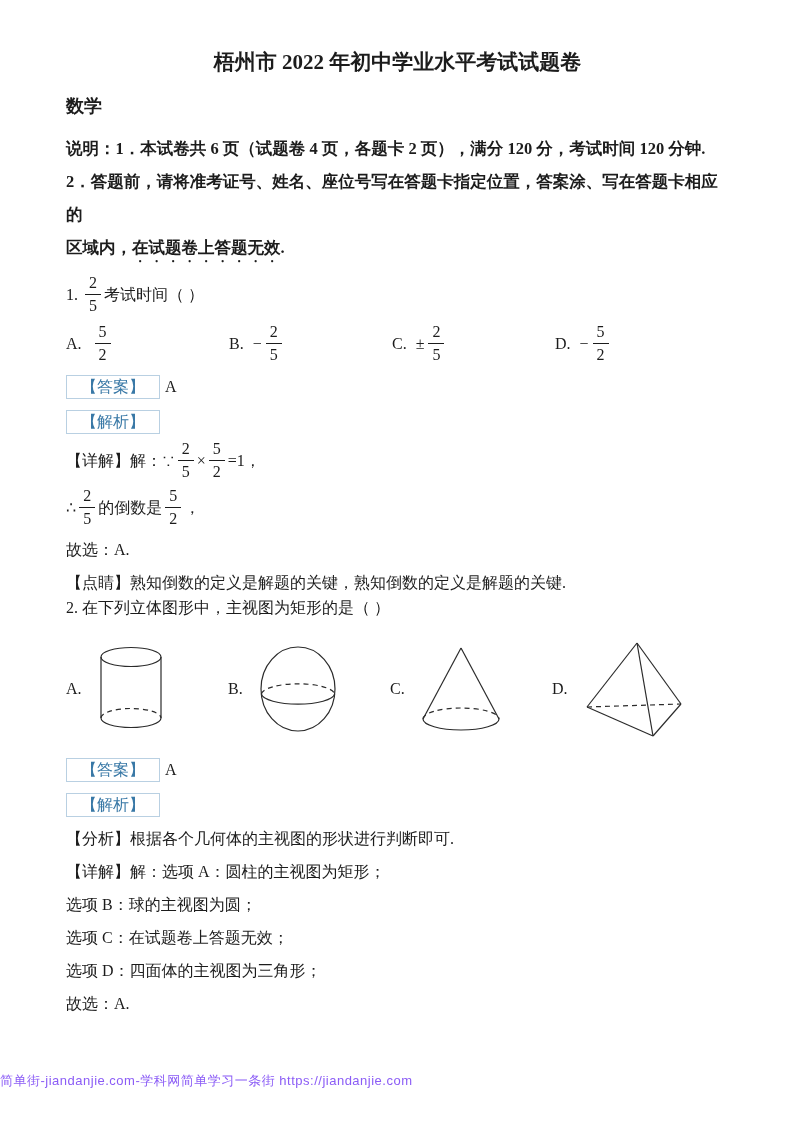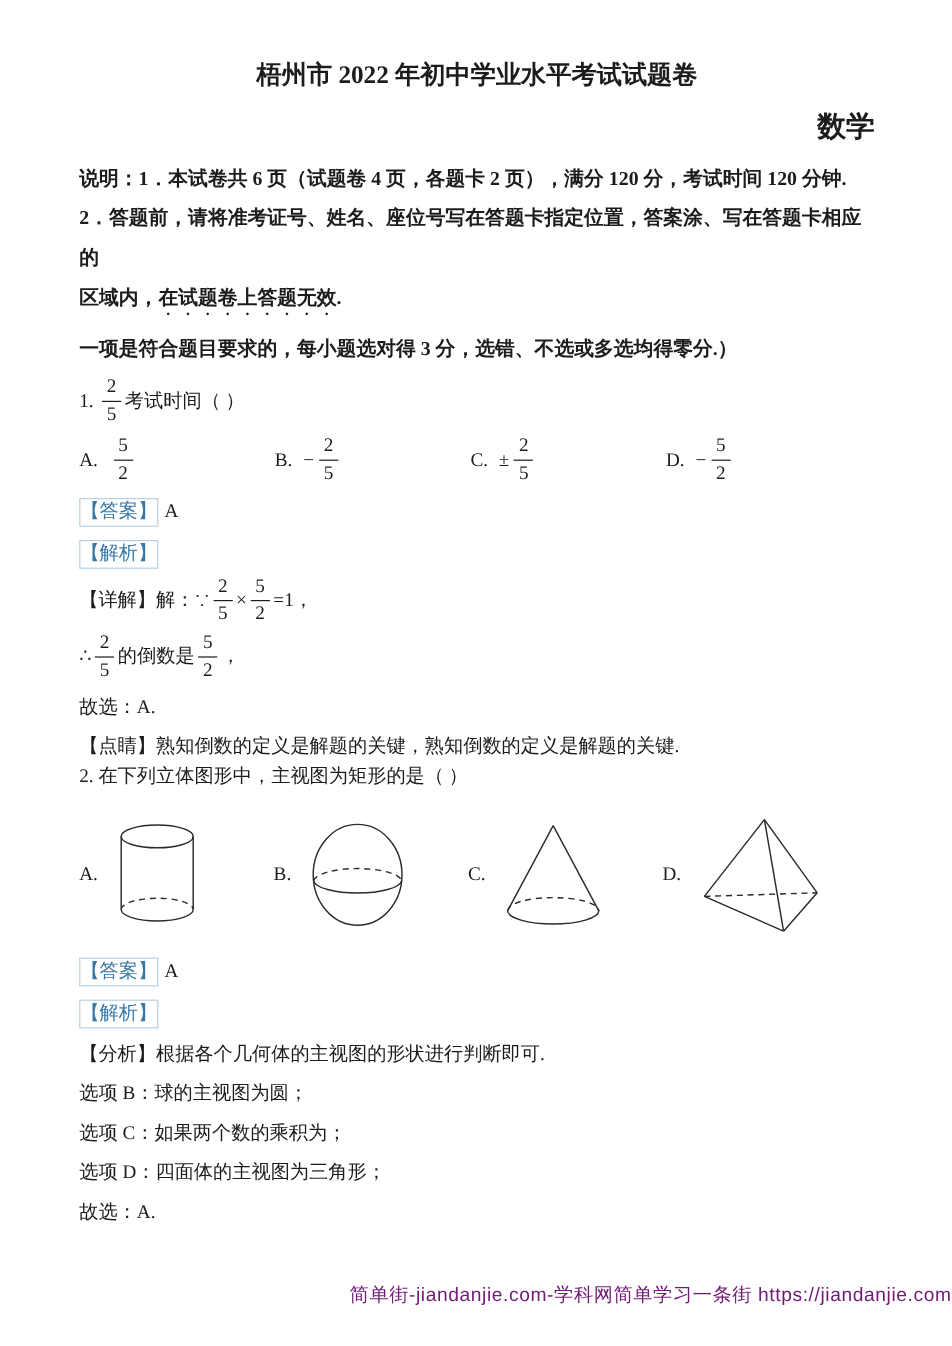--- a/index.html
+++ b/index.html
@@ -12,21 +12,21 @@
     color: #1c1c1c;
     overflow: hidden;
   }
   .content { padding: 48px 64px 0 66px; font-size: 16px; }
 
   .title {
     font-size: 21px; font-weight: bold; text-align: center;
     line-height: 28px; margin: 0;
   }
   .subject {
-    font-size: 24px; font-weight: bold; text-align: right;
+    font-size: 18px; font-weight: bold; text-align: left;
     line-height: 26px; margin: 17px 0 0;
   }
   .notes { font-weight: bold; font-size: 16.5px; line-height: 33px; margin: 13px 0 0; }
   .em-dots {
     -webkit-text-emphasis: filled dot #1c1c1c;
     -webkit-text-emphasis-position: under right;
     text-emphasis: filled dot #1c1c1c;
     text-emphasis-position: under right;
   }
   .sec-head { font-weight: bold; font-size: 16.5px; line-height: 34px; margin: 8px 0 0; }
@@ -45,56 +45,55 @@
   .optrow { display: flex; margin: 8px 0 0; }
   .opt { width: 163px; display: flex; align-items: center; }
   .opt:last-child { width: auto; }
   .opt .olabel { margin-right: 9px; }
   .opt .osign { margin-right: 1px; }
 
   .tagline { display: flex; align-items: center; margin: 11px 0 0; line-height: 22px; }
   .tag {
     color: #3878A6;
     border: 1px solid #b9d0e2;
-    padding: 0 0;
+    padding: 0 14px;
     display: inline-block;
   }
   .tag-answer-val { margin-left: 5px; color:#1c1c1c; }
 
   .shapes-row { display: flex; margin: 12px 0 0; height: 116px; align-items: center; }
   .shape-cell { display: flex; align-items: center; width: 162px; height: 116px; }
   .shape-cell .slabel { margin-right: 16px; }
   .shape-cell svg { display: block; }
   svg .edge { fill: none; stroke: #2b2b2b; stroke-width: 1.2; }
   svg .hidden-edge { fill: none; stroke: #2b2b2b; stroke-width: 1.2; stroke-dasharray: 5 4; }
 
   .footer {
     position: absolute; left: 0; right: 0; bottom: 32px;
-    text-align: right;
+    text-align: left;
     font-family: "Liberation Sans", "DejaVu Sans", sans-serif;
-    font-size: 16px; color: #701a75; letter-spacing: 0.5px;
+    font-size: 13px; color: #8b5cf6; letter-spacing: 0.5px;
   }
 </style>
 </head>
 <body>
 
 <div class="page">
   <div class="content">
 
     <h1 class="title">梧州市 2022 年初中学业水平考试试题卷</h1>
     <h2 class="subject">数学</h2>
 
     <div class="notes">
       <div>说明：1．本试卷共 6 页（试题卷 4 页，各题卡 2 页），满分 120 分，考试时间 120 分钟.</div>
       <div>2．答题前，请将准考证号、姓名、座位号写在答题卡指定位置，答案涂、写在答题卡相应的</div>
       <div><span>区域内，</span><span class="em-dots">在试题卷上答题无效</span><span>.</span></div>
     </div>
 
     <div class="sec-head">
-      <div>一项是符合题目要求的，每小题选对得 3 分，选错、不选或多选均得零分.）</div>
     </div>
 
     <div class="mathline">
       <span>1.</span>
       <span class="gap"></span>
       <span class="frac">
           <span class="num">2</span>
           <span class="den">5</span>
         </span>
       <span>考试时间（       ）</span>
@@ -218,20 +217,21 @@
     </div>
 
     <div class="tagline">
       <span class="tag">【答案】</span>
       <span class="tag-answer-val">A</span>
     </div>
     <div class="tagline">
       <span class="tag">【解析】</span>
     </div>
     <div class="para">【分析】根据各个几何体的主视图的形状进行判断即可.</div>
+    <div class="para">【详解】解：选项 A：圆柱的主视图为矩形；</div>
     <div class="para">选项 B：球的主视图为圆；</div>
-    <div class="para">选项 C：如果两个数的乘积为；</div>
+    <div class="para">选项 C：在试题卷上答题无效；</div>
     <div class="para">选项 D：四面体的主视图为三角形；</div>
     <div class="para">故选：A.</div>
   </div>
 
   <div class="footer">简单街-jiandanjie.com-学科网简单学习一条街 https://jiandanjie.com</div>
 </div>
 
 </body></html>

